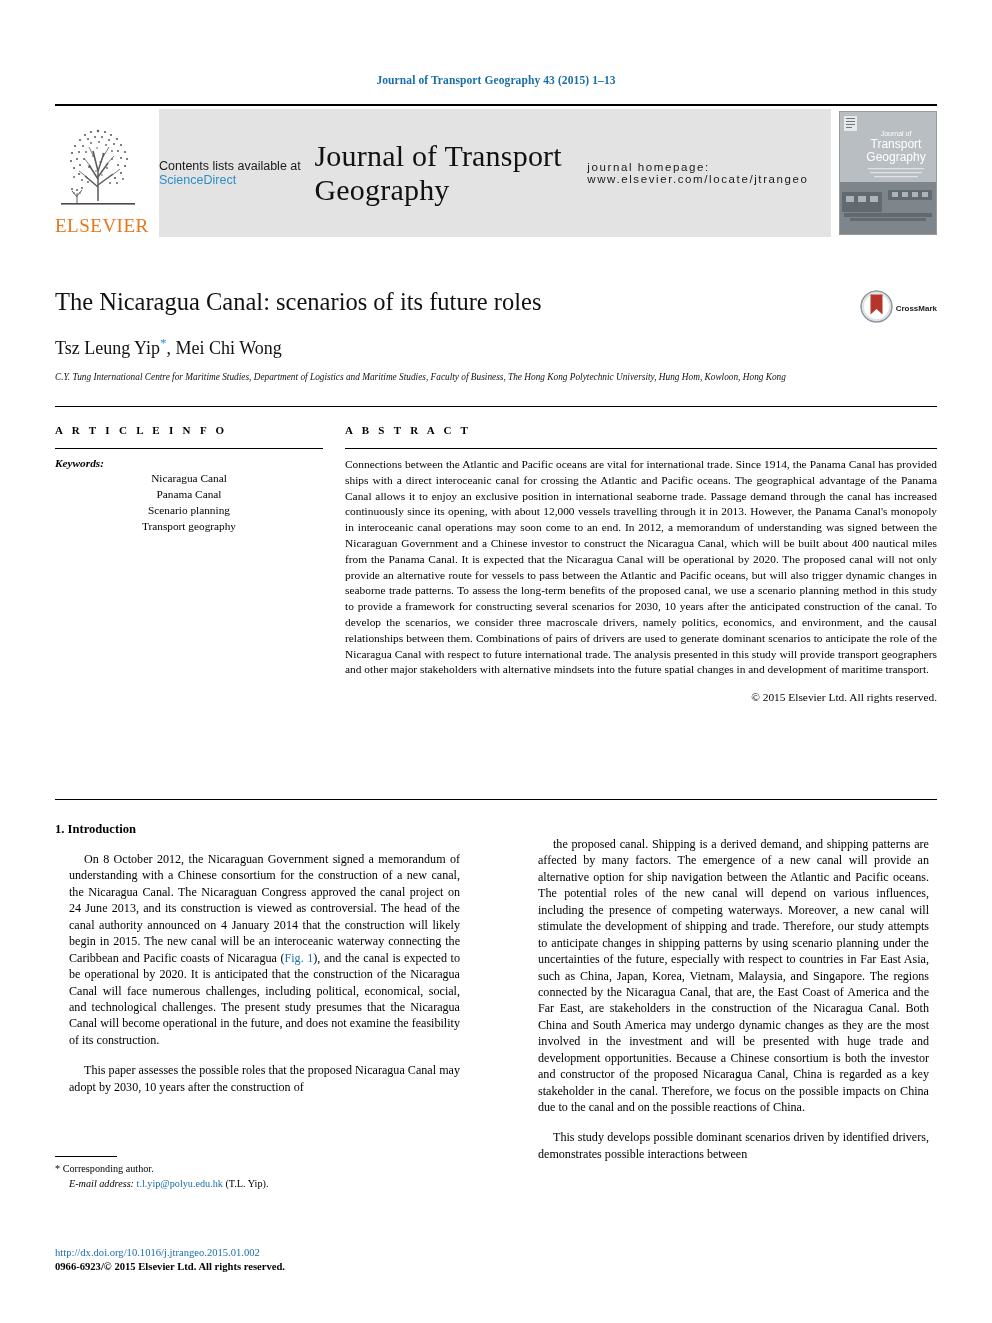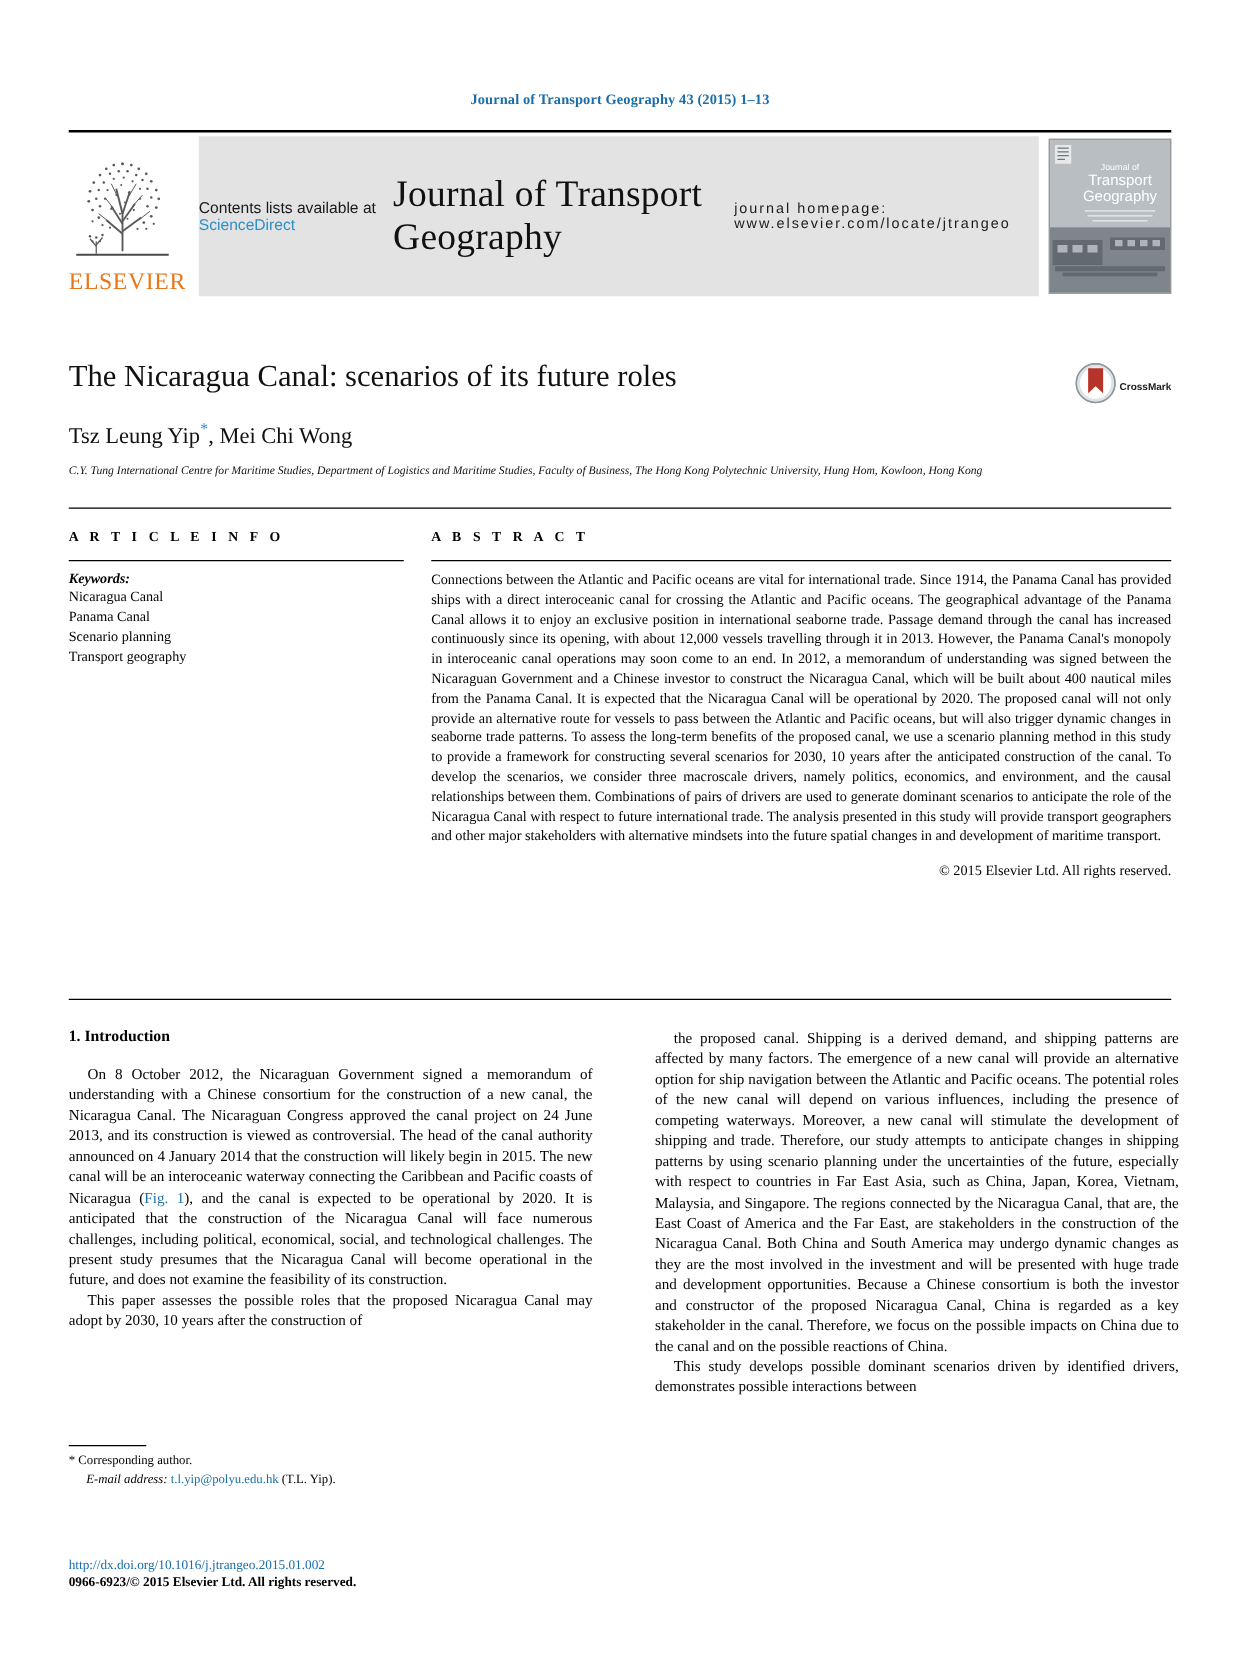--- a/index.html
+++ b/index.html
@@ -191,20 +191,21 @@
     font-family: "Liberation Serif", serif;
     font-style: italic;
     font-weight: bold;
     font-size: 11.3px;
     margin: 0 0 1px 0;
   }
   .kw-item {
     font-family: "Liberation Serif", serif;
     font-size: 11.3px;
     line-height: 1.42;
+    text-align: center;
   }
   .abstract-body {
     font-family: "Liberation Serif", serif;
     font-size: 11.4px;
     line-height: 1.385;
     text-align: justify;
     color: #000;
   }
   .copyright {
     font-family: "Liberation Serif", serif;
@@ -237,21 +238,21 @@
     font-weight: bold;
     font-size: 12.6px;
     margin: 0 0 14px 0;
   }
   .para {
     font-family: "Liberation Serif", serif;
     font-size: 12.1px;
     line-height: 1.36;
     text-align: justify;
     text-indent: 15px;
-    margin: 0;
+    margin: 14px;
   }
   .para + .para { margin-top: 0; }
   .lnk { color: #1a6ea8; }
 
   
   .footnote {
     position: absolute;
     top: 1156px;
     left: 55px;
     width: 419px;

